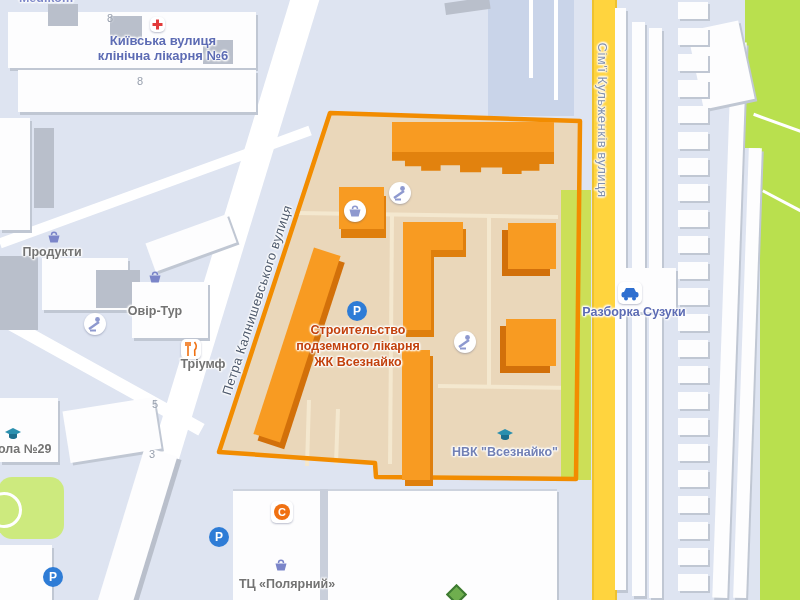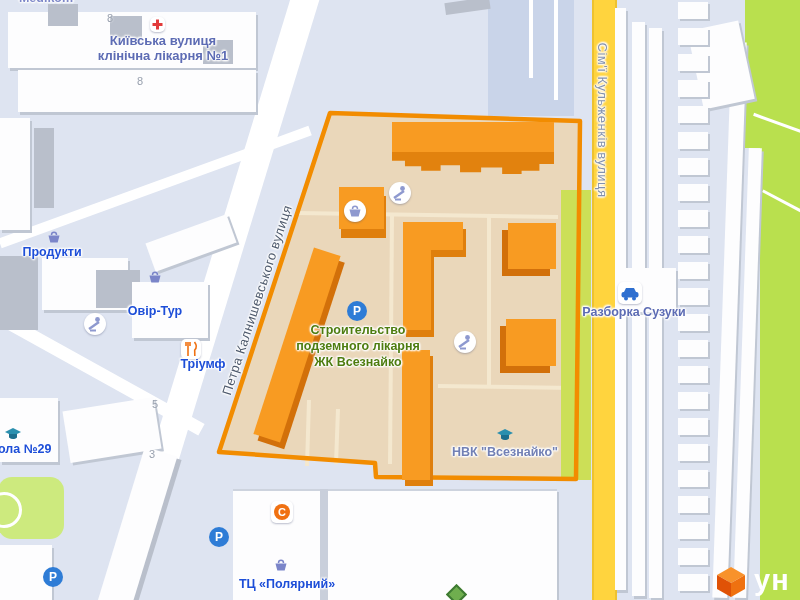--- a/index.html
+++ b/index.html
@@ -68,30 +68,30 @@
        clip-path:polygon(0 0,100% 0,100% 55%,91% 55%,91% 85%,80% 85%,80% 100%,68% 100%,68% 70%,55% 70%,55% 92%,42% 92%,42% 60%,30% 60%,30% 85%,18% 85%,18% 65%,8% 65%,8% 40%,0 40%)}
   #o2{left:339px;top:187px;width:45px;height:42px;box-shadow:2px 9px 0 #df7f0d}
   #o3{left:283px;top:247px;width:28px;height:196px;transform:rotate(18deg);box-shadow:6px 5px 0 #d2700a}
   #o4a{left:403px;top:222px;width:28px;height:108px;box-shadow:3px 7px 0 #df7f0d}
   #o4b{left:431px;top:222px;width:32px;height:28px;box-shadow:3px 7px 0 #df7f0d}
   #o5{left:402px;top:350px;width:28px;height:130px;box-shadow:3px 6px 0 #df7f0d}
   #o6{left:508px;top:223px;width:48px;height:46px;box-shadow:-6px 7px 0 #d2700a}
   #o7{left:506px;top:319px;width:50px;height:47px;box-shadow:-6px 7px 0 #d2700a}
 
   
-  .lbl{position:absolute;z-index:5;font-size:12.5px;font-weight:700;color:#1d4ed8;white-space:nowrap;
+  .lbl{position:absolute;z-index:5;font-size:12.5px;font-weight:700;color:#737373;white-space:nowrap;
        transform:translateX(-50%);text-align:center;line-height:15px;
        text-shadow:0 1px 2px #fff,1px 0 2px #fff,-1px 0 2px #fff,0 -1px 2px #fff,1px 1px 2px #fff,-1px -1px 2px #fff}
   #lb-medikom{left:46px;top:-9px;color:#7d87c8}
   #lb-hosp{left:163px;top:33px;color:#5d6cb4;font-size:13px}
   #lb-prod{left:52px;top:245px}
   #lb-ovir{left:155px;top:304px}
   #lb-tri{left:203px;top:357px}
   #lb-school{left:-2px;top:442px;transform:none;text-align:left}
-  #lb-constr{left:358px;top:322px;color:#4d7c0f;line-height:16px}
+  #lb-constr{left:358px;top:322px;color:#c2410c;line-height:16px}
   #lb-vsez{left:505px;top:445px;color:#7280b5}
   #lb-suz{left:634px;top:305px;color:#5d6cb4}
   #lb-pol{left:287px;top:577px}
   #lb-st1{left:257px;top:300px;transform:translate(-50%,-50%) rotate(-72deg);color:#4e5a6d;
           font-size:13px;font-weight:400;letter-spacing:.5px}
   #lb-st2{left:602px;top:120px;transform:translate(-50%,-50%) rotate(90deg);color:#8391ae;
           font-size:13px;font-weight:400;letter-spacing:.5px}
   .hn{position:absolute;z-index:5;font-size:11px;font-weight:400;color:#98a0ae;transform:translateX(-50%);
       text-shadow:0 0 2px #fff}
   #hn-a{left:110px;top:12px}#hn-b{left:140px;top:75px}#hn-c{left:155px;top:398px}#hn-d{left:152px;top:448px}
@@ -309,43 +309,35 @@
       </svg>
   </div>
   <div class="abs z5" id="ic-tree"></div>
   <div class="icon wsq" id="ic-cswirl">
     <div class="cbadge">C</div>
   </div>
 
   <div class="lbl" id="lb-medikom">Medikom</div>
   <div class="lbl" id="lb-hosp">
     <span>Київська вулиця</span><br>
-    <span>клінічна лікарня №1</span>
+    <span>клінічна лікарня №6</span>
   </div>
   <div class="lbl" id="lb-prod">Продукти</div>
   <div class="lbl" id="lb-ovir">Овір-Тур</div>
   <div class="lbl" id="lb-tri">Тріумф</div>
   <div class="lbl" id="lb-school">ола №29</div>
   <div class="lbl" id="lb-constr">
     <span>Строительство</span><br>
     <span>подземного лікарня</span><br>
     <span>ЖК Всезнайко</span>
   </div>
   <div class="lbl" id="lb-vsez">НВК "Всезнайко"</div>
   <div class="lbl" id="lb-suz">Разборка Сузуки</div>
   <div class="lbl" id="lb-pol">ТЦ «Полярний»</div>
   <div class="lbl" id="lb-st1">Петра Калнишевського вулиця</div>
   <div class="lbl" id="lb-st2">Сім'ї Кульженків вулиця</div>
   <div class="hn" id="hn-a">8</div>
   <div class="hn" id="hn-b">8</div>
   <div class="hn" id="hn-c">5</div>
   <div class="hn" id="hn-d">3</div>
 
-  <div class="abs" id="logo">
-    <svg width="34" height="34">
-      <polygon points="17,3 31,11 17,19 3,11" fill="#f8922b"></polygon>
-      <polygon points="3,11 17,19 17,33 3,25" fill="#e05206"></polygon>
-      <polygon points="31,11 17,19 17,33 31,25" fill="#ef7110"></polygon>
-    </svg>
-    <span id="logo-text">ун</span>
-  </div>
 
 </div>
 
 </body></html>

